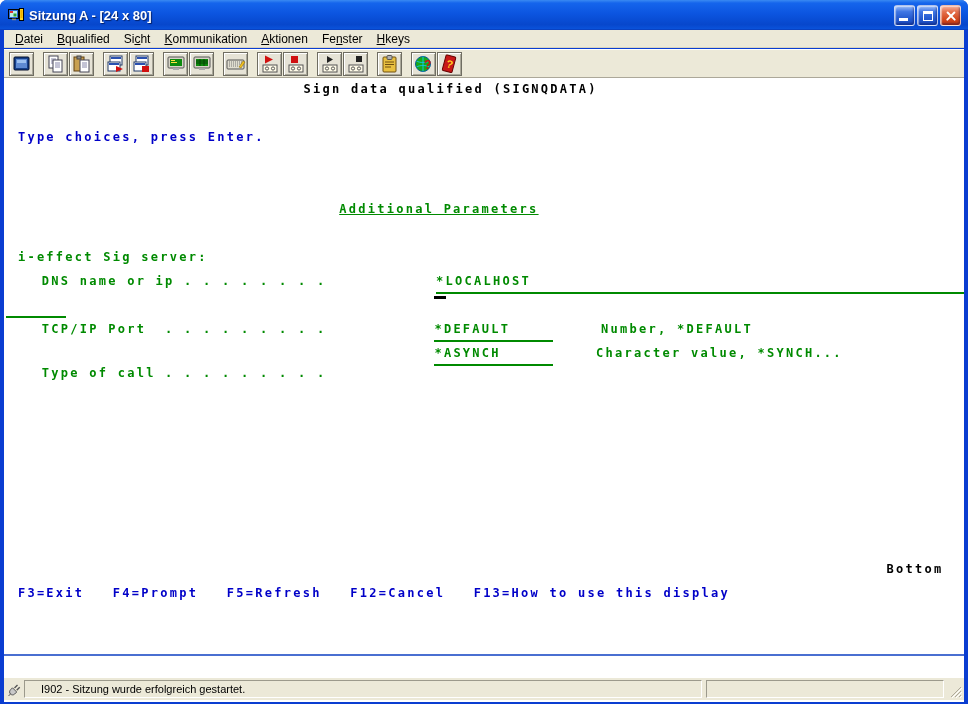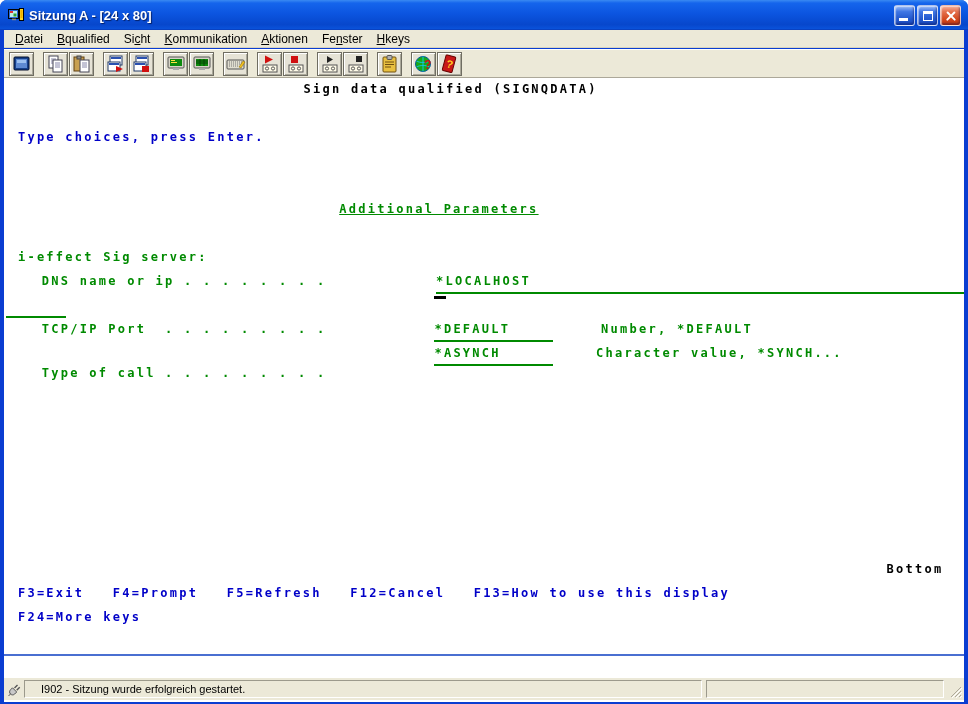--- a/index.html
+++ b/index.html
@@ -253,21 +253,20 @@
       <div class="seg c-green fld" style="left: 432px; top: 192px; min-width: 528.36px;">*LOCALHOST</div>
       <div class="seg c-green fld" style="left: 2px; top: 216px; min-width: 59.5px;"></div>
       <div class="seg c-green" style="left: 37.7px; top: 240px;">TCP/IP Port  . . . . . . . . .</div>
       <div class="seg c-green fld" style="left: 430.4px; top: 240px; min-width: 119px;">*DEFAULT</div>
       <div class="seg c-green" style="left: 597px; top: 240px;">Number, *DEFAULT</div>
       <div class="seg c-green" style="left: 37.7px; top: 246px; margin-top: 38px;">Type of call . . . . . . . . .</div>
       <div class="seg c-green fld" style="left: 430.4px; top: 264px; min-width: 119px;">*ASYNCH</div>
       <div class="seg c-green" style="left: 592px; top: 264px; text-align: right;">Character value, *SYNCH...</div>
       <div class="seg c-black" style="left: 882.6px; top: 480px;">Bottom</div>
       <div class="seg c-blue" style="left: 13.9px; top: 504px;">F3=Exit   F4=Prompt   F5=Refresh   F12=Cancel   F13=How to use this display</div>
-      <div class="seg c-blue" style="left: 13.9px; top: 528px;">F24=More keys</div>
     </div>
 
   <div class="sepline"></div>
   <div class="gapstrip"></div>
   <div class="statusbar">
     <svg class="sicon" viewBox="0 0 16 16">
       <path d="M3.5 13c-1.2-1.2-1.2-3 0-4.2l2-2 4.2 4.2-2 2c-1.2 1.2-3 1.2-4.2 0z" fill="#c8c8c8" stroke="#555"></path>
       <path d="M7.5 7l3-3M9.7 9.2l3-3" stroke="#555" stroke-width="1.4" fill="none"></path>
       <path d="M1.5 15l2.2-2.2" stroke="#555" fill="none"></path>
     </svg>

